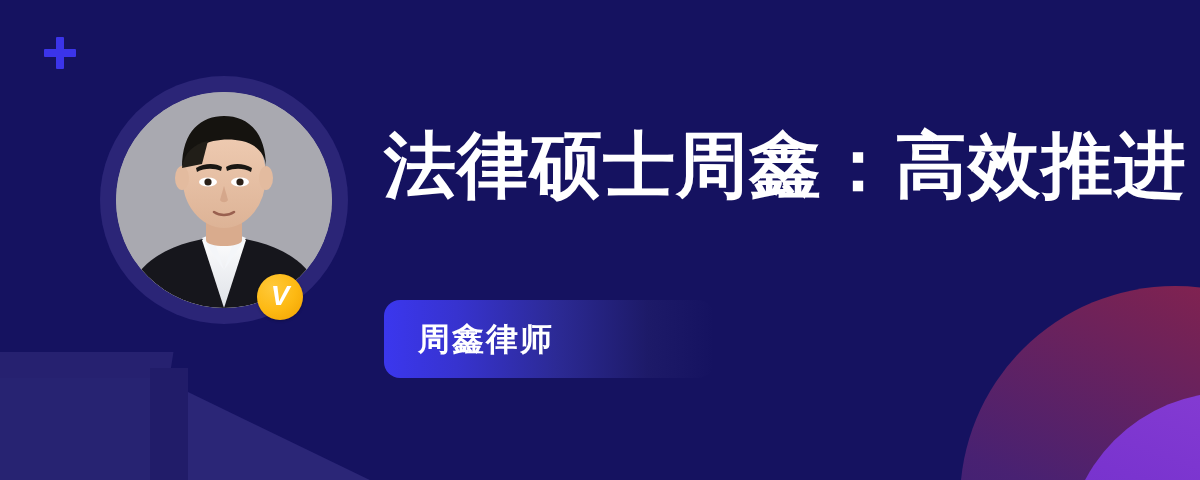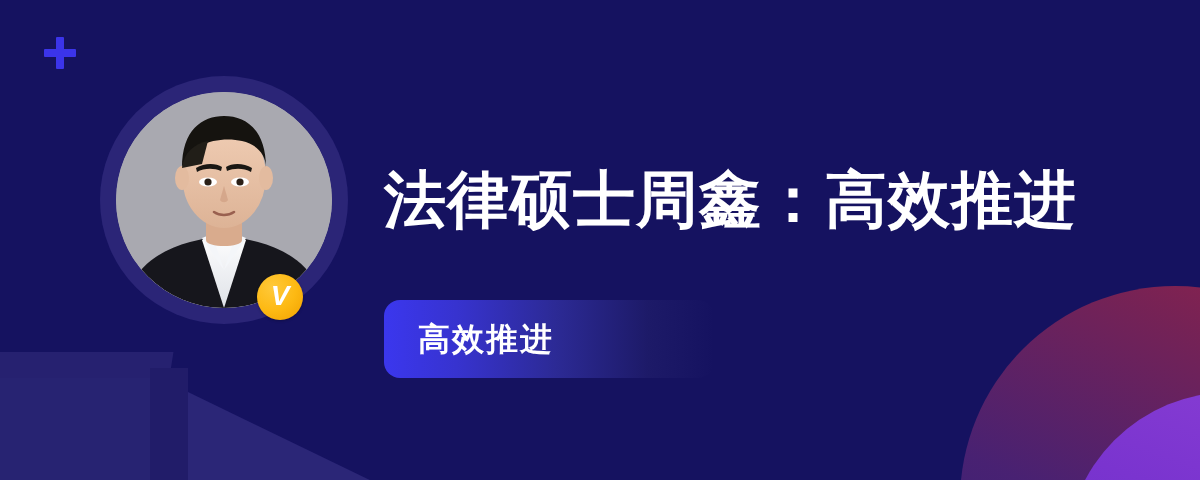--- a/index.html
+++ b/index.html
@@ -152,27 +152,26 @@
 
   
   .content {
     position: absolute;
     left: 384px;
     top: 118px;
     width: 700px;
   }
   .headline {
     color: #ffffff;
-    font-size: 62px;
+    font-size: 72px;
     font-weight: 700;
     line-height: 1.32;
     letter-spacing: 1px;
     white-space: nowrap;
     font-family: "Liberation Sans", "DejaVu Sans", sans-serif;
-    margin-top: 41px;
   }
   .headline .line { display: block; }
 
   .name-chip {
     position: absolute;
     left: 384px;
     top: 300px;
     min-width: 330px;
     height: 78px;
     border-radius: 16px;
@@ -262,16 +261,16 @@
     </div>
   </div>
 
   <div class="content">
     <h1 class="headline">
       <span class="line">法律硕士周鑫：高效推进</span>
     </h1>
   </div>
 
   <div class="name-chip">
-    <span class="name-chip-label">高效推进</span>
+    <span class="name-chip-label">周鑫律师</span>
   </div>
 
 </div>
 
 </body></html>

